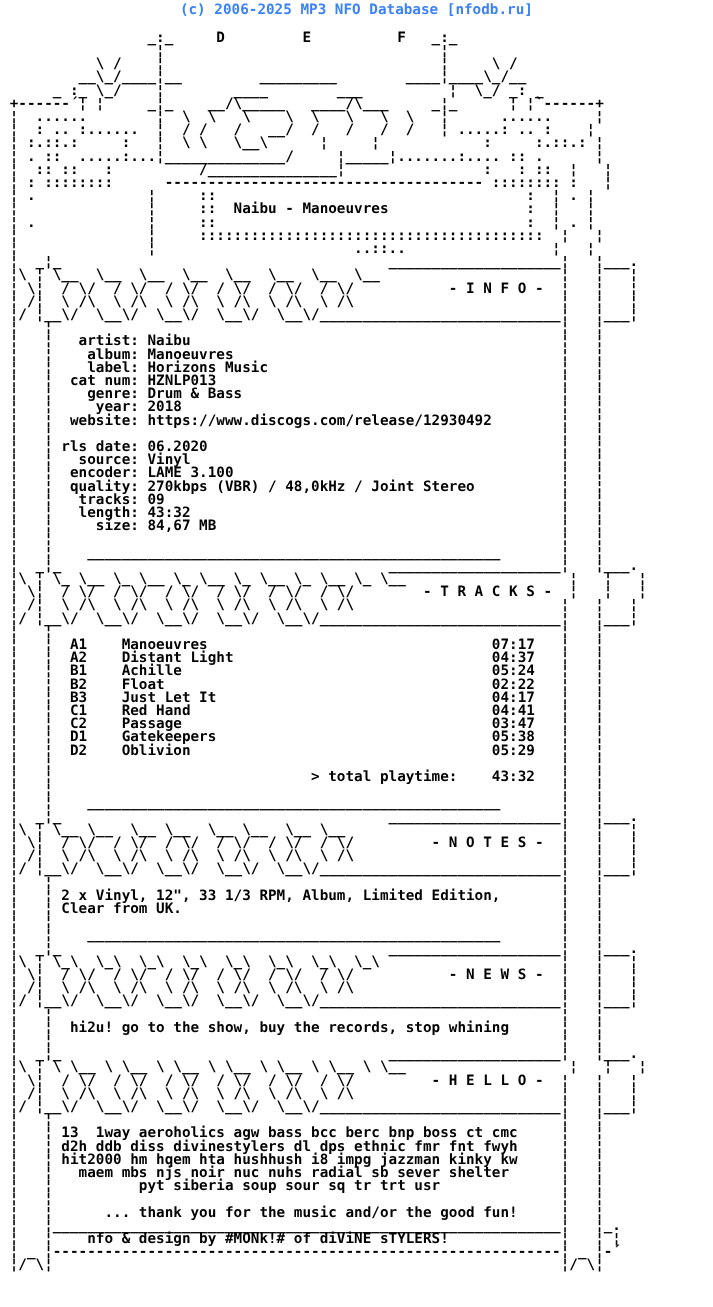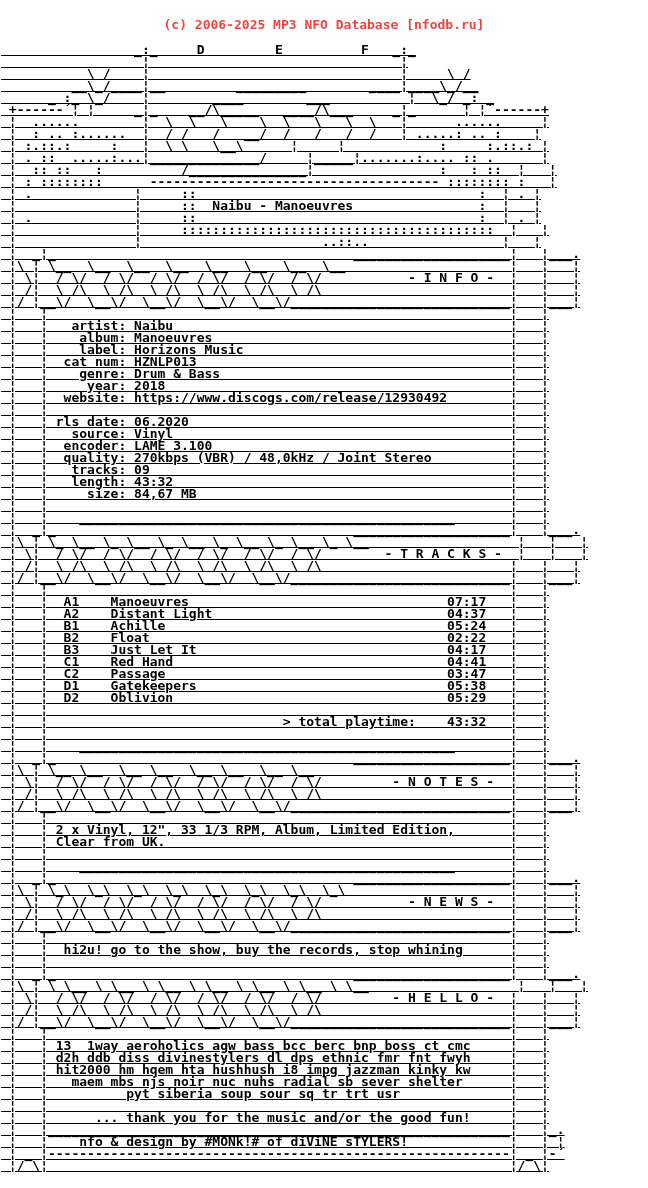--- a/index.html
+++ b/index.html
@@ -2,32 +2,31 @@
 <html><head>
 <meta charset="utf-8">
 <style>
   html, body { margin:0; padding:0; }
   body {
     width:648px; height:1188px;
     background:#ffffff; overflow:hidden;
     font-family:"DejaVu Sans Mono", monospace;
   }
   .copyright {
-    padding-top:17px; height:20px;
+    padding-top:2px; height:20px;
     text-align:center;
     font:bold 13px/15px "DejaVu Sans Mono", monospace;
-    color:#ef4444;
+    color:#3b82f6;
     white-space:pre;
   }
   pre.nfo {
     margin:7px 0 0 1px; padding:0;
     font:bold 13px/12px "DejaVu Sans Mono", monospace;
     color:#000000;
     white-space:pre;
-    text-decoration:underline;
   }
 </style>
 </head>
 <body>
 
 <div>
   <div class="copyright">(c) 2006-2025 MP3 NFO Database [nfodb.ru]</div>
   <pre class="nfo">                 _:_     D         E          F   _:_
                   ¦                                ¦
            \ /    ¦                                ¦     \ /

